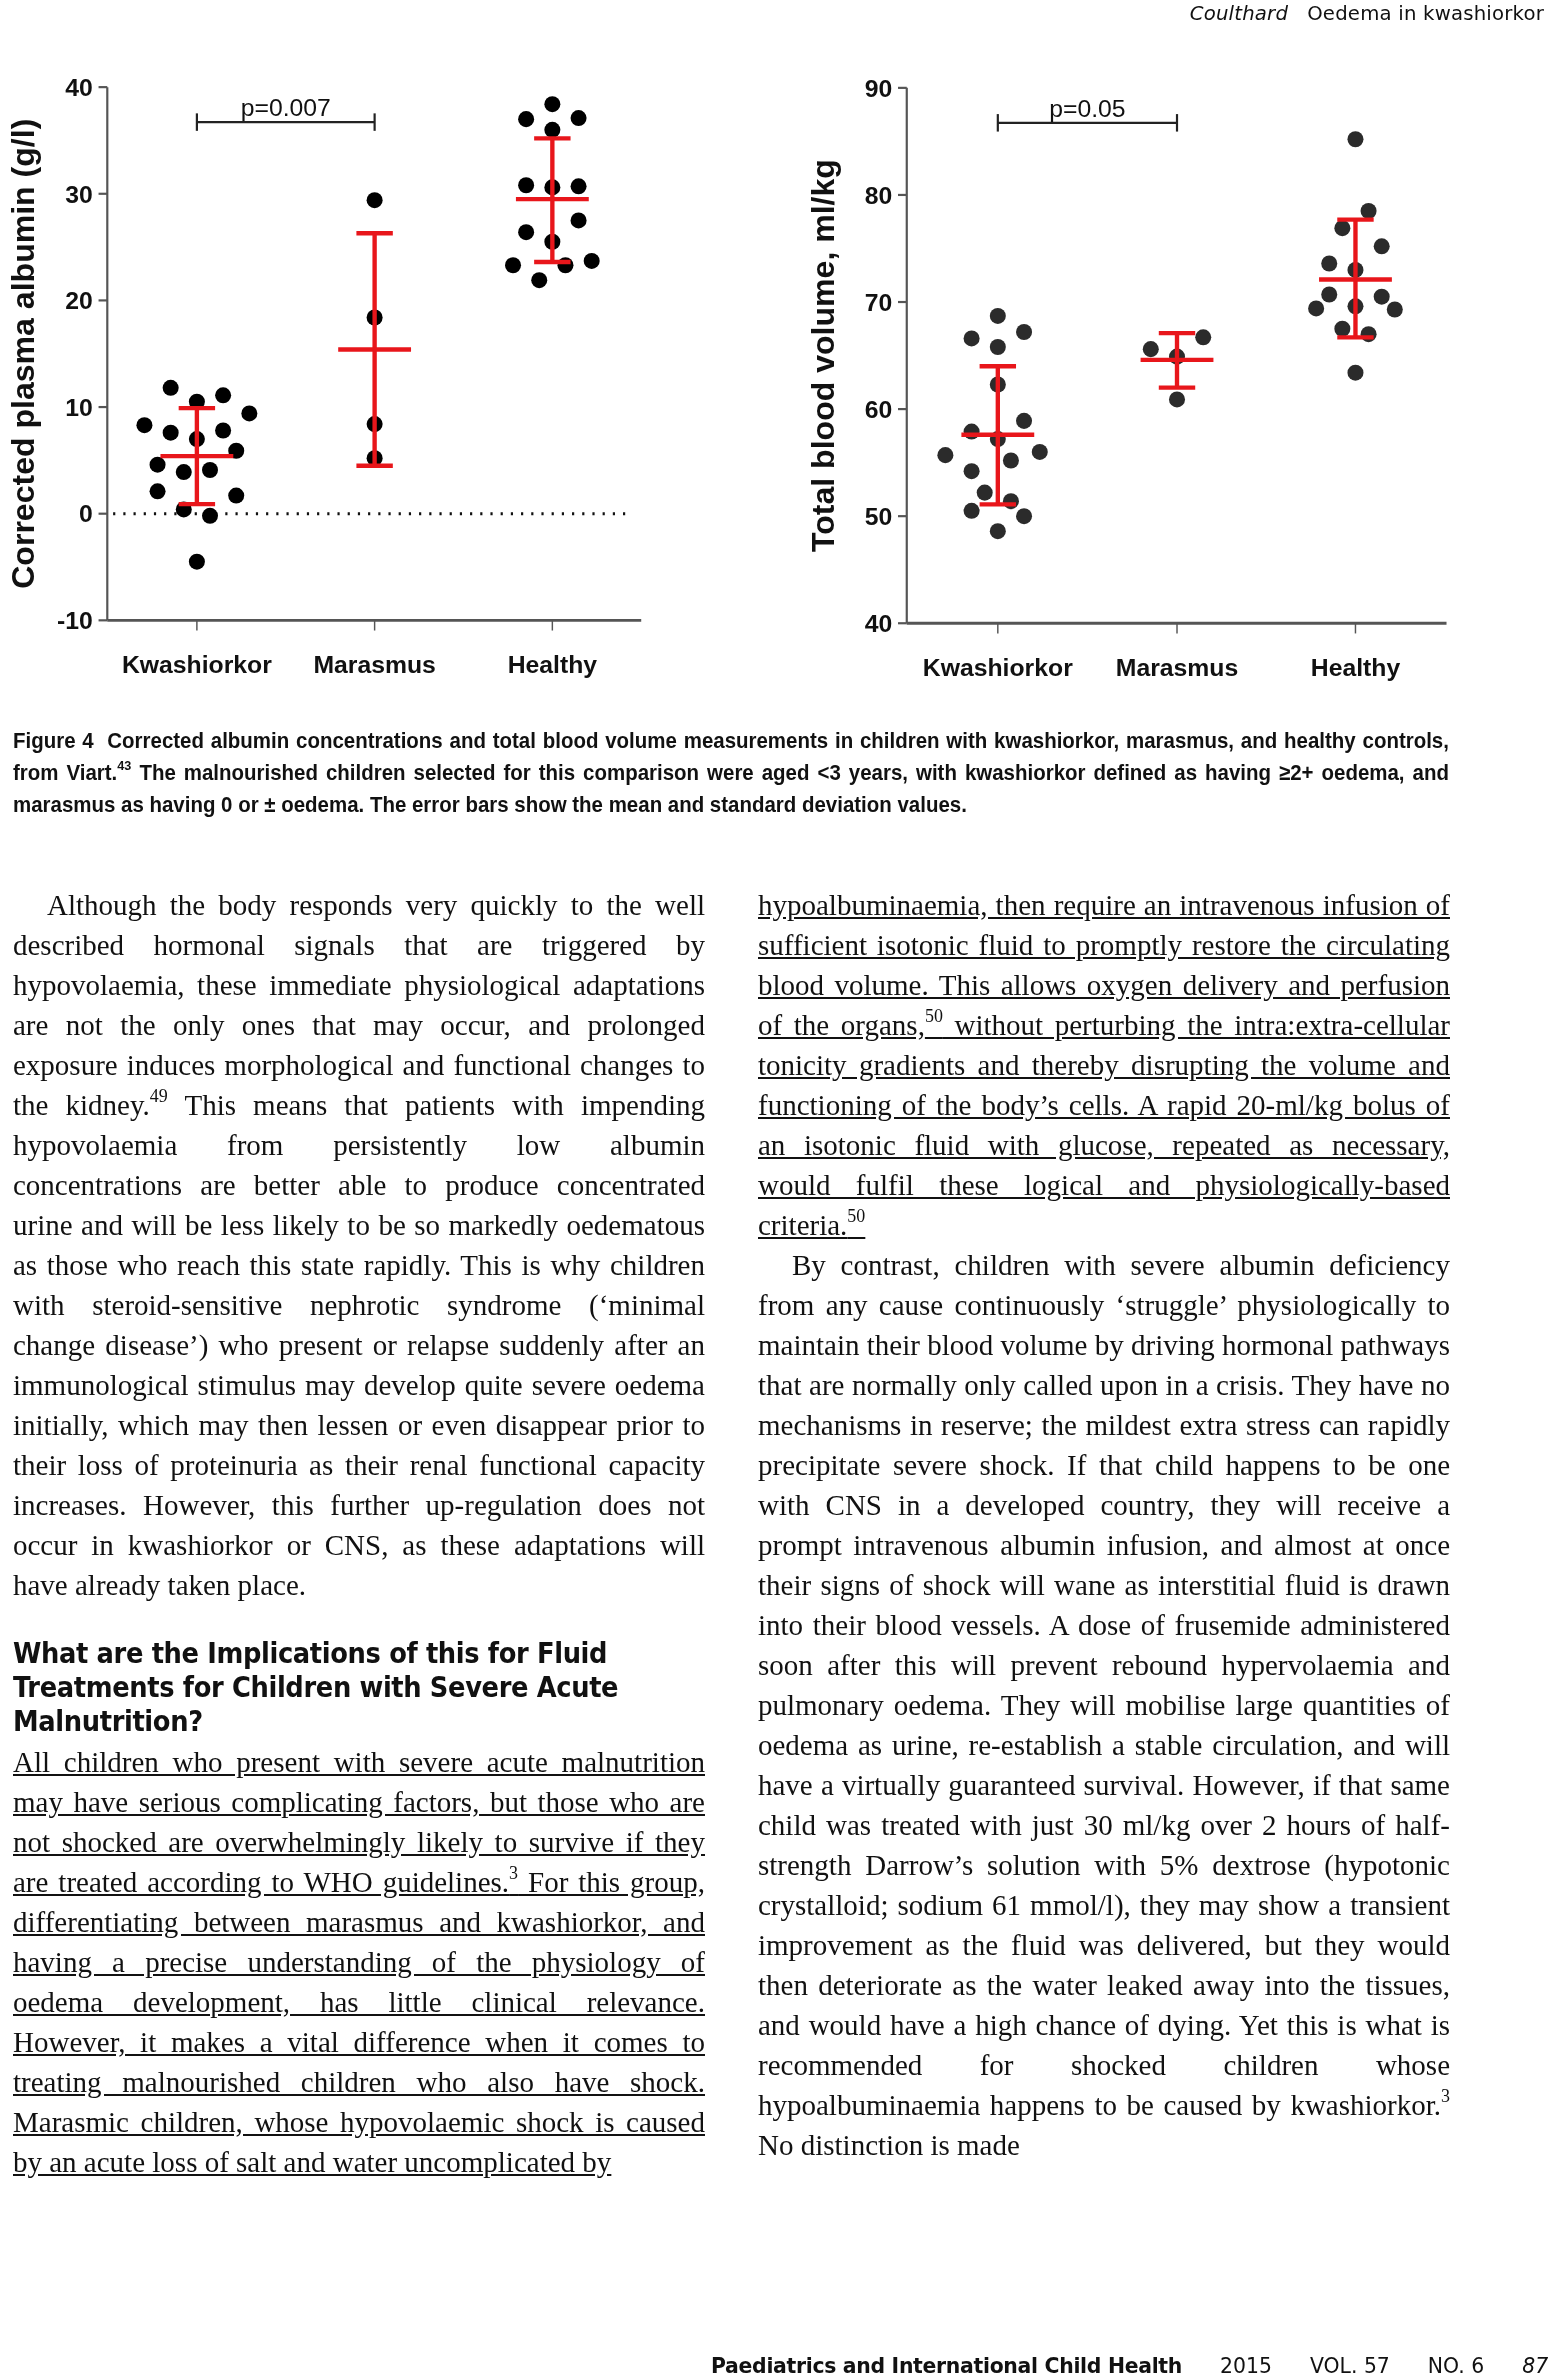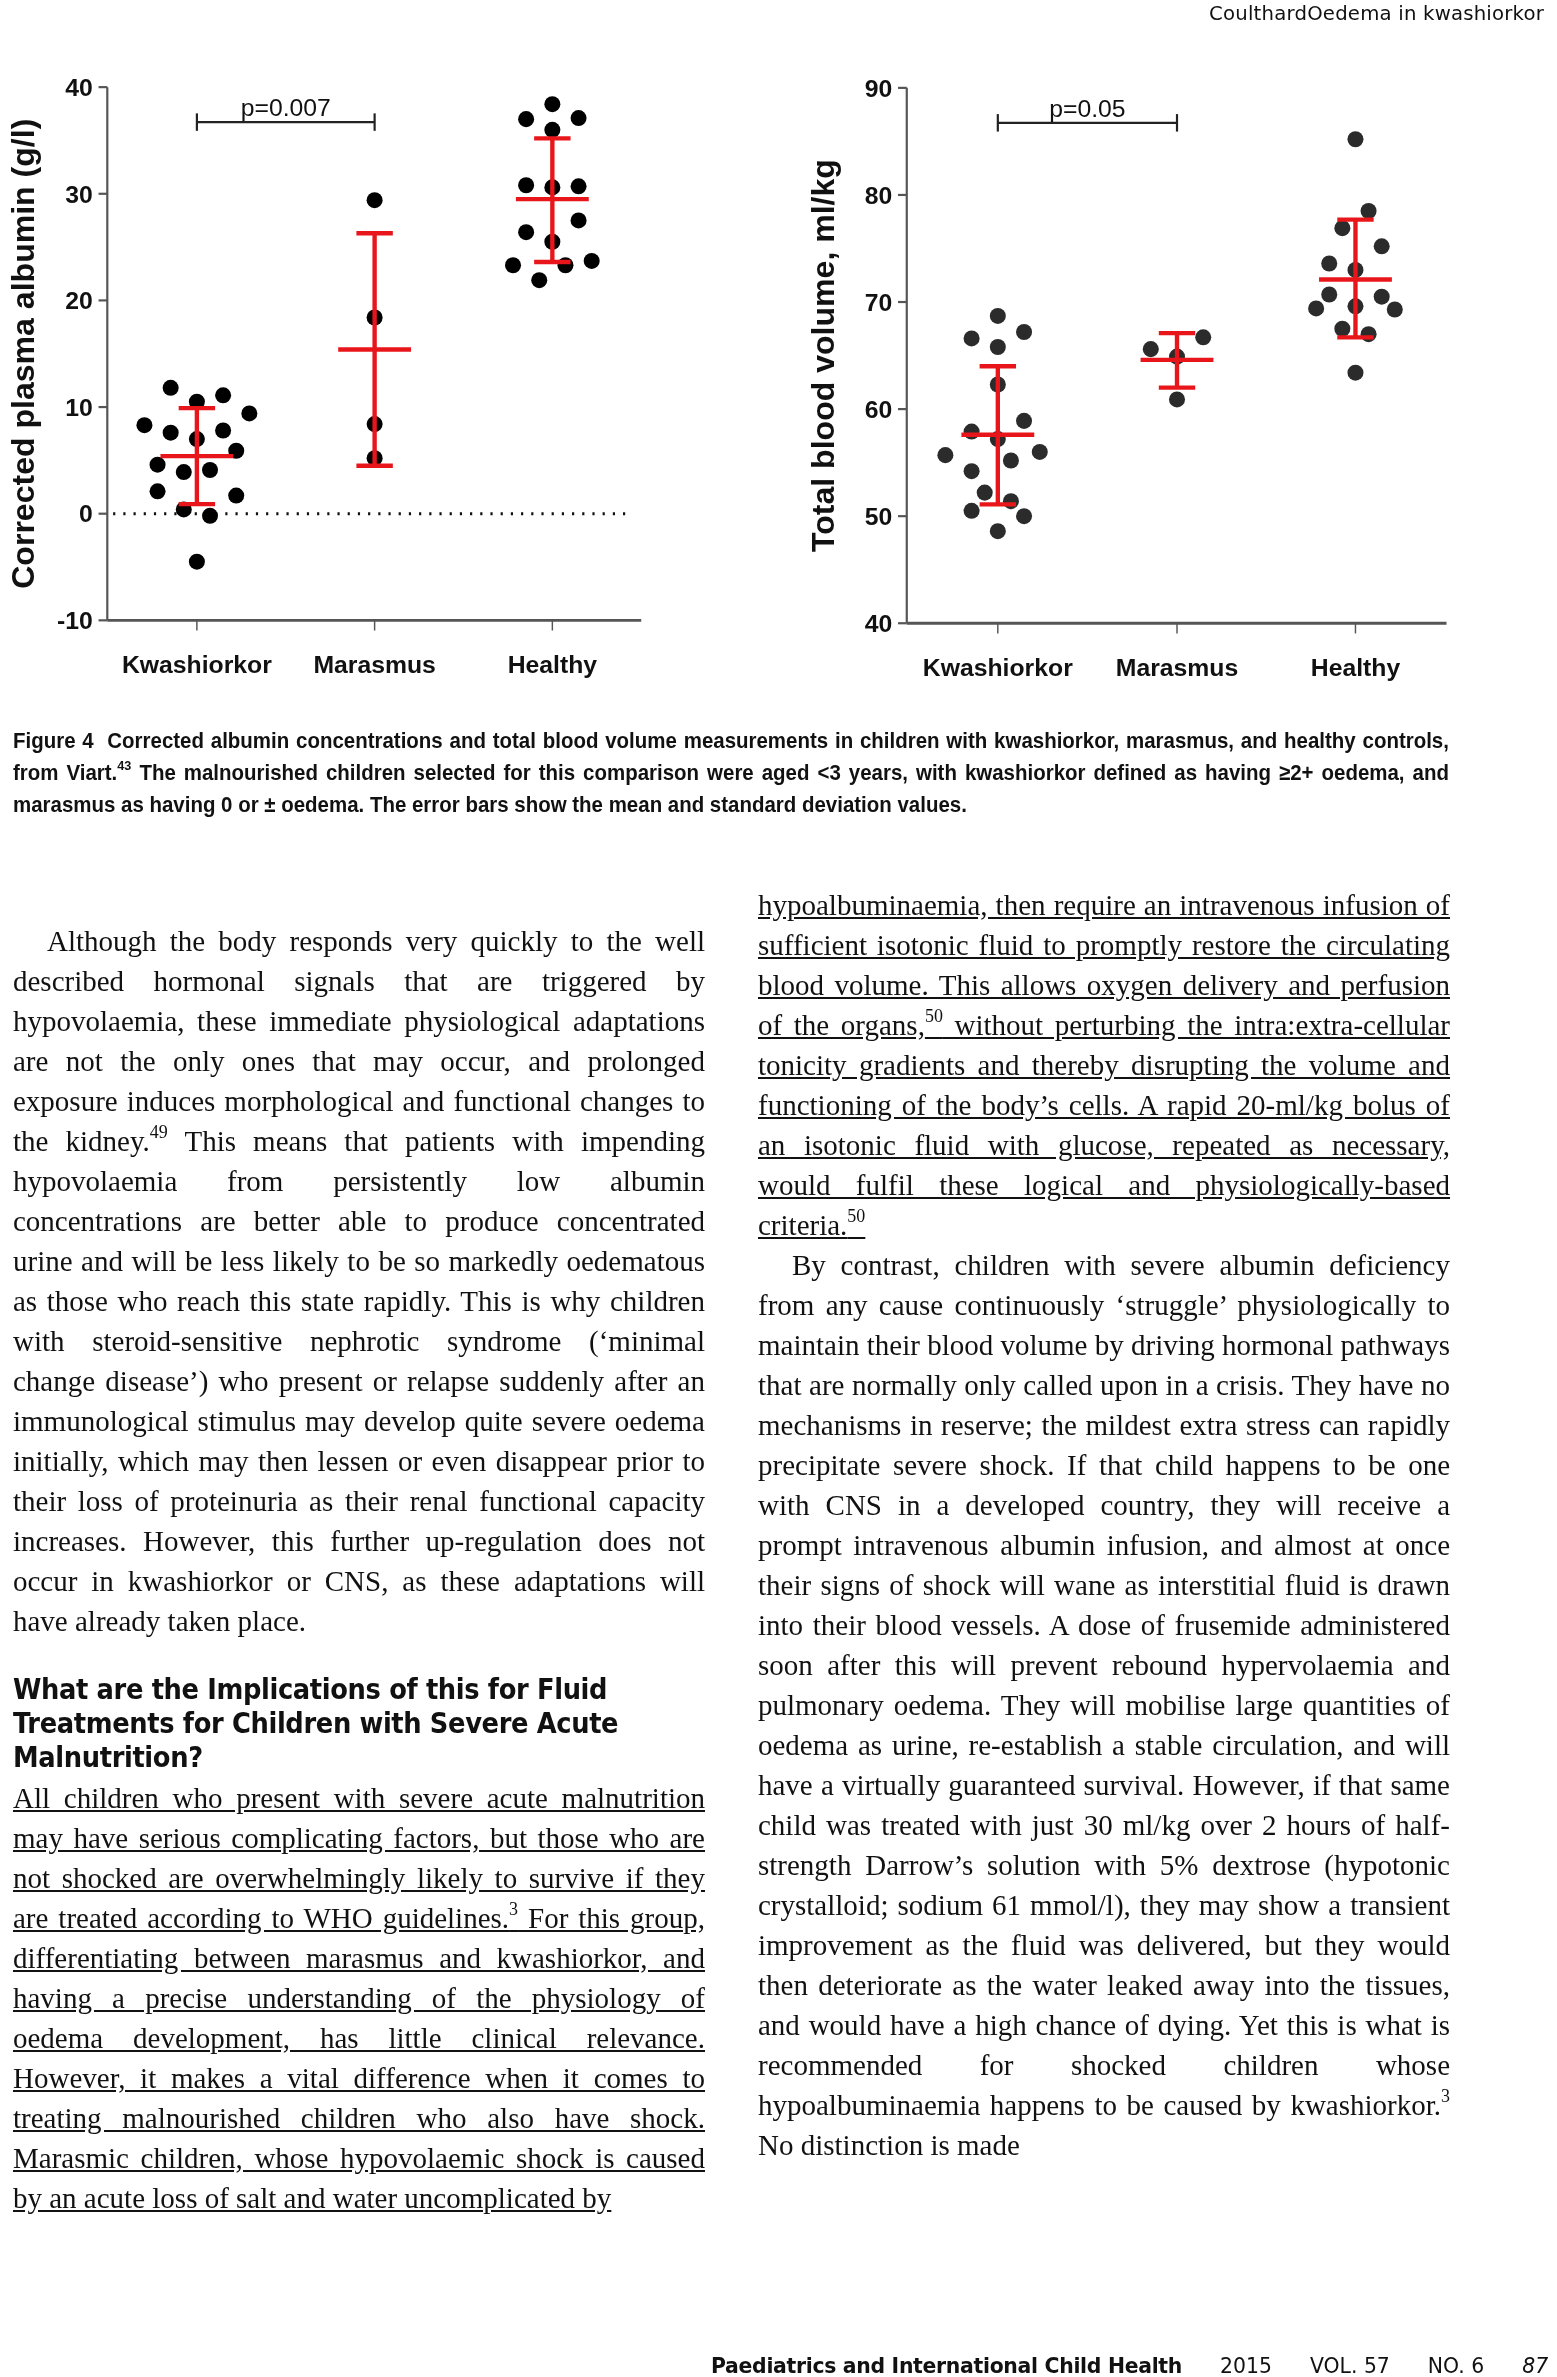--- a/index.html
+++ b/index.html
@@ -1,26 +1,26 @@
 <!DOCTYPE html>
 <html style="font-size:11.7px"><head>
 <meta charset="utf-8">
 <style>
   html, body { margin:0; padding:0; background:#ffffff; }
   body { width:1557px; height:2377px; position:relative; overflow:hidden; color:#111; }
   .running-head { position:absolute; top:1.5px; right:13px; font-family:"DejaVu Sans", sans-serif; font-size:19.7px; letter-spacing:0.2px; white-space:nowrap; }
-  .running-head .author { }
+  .running-head .author { font-style:italic; margin-right:19px; }
   .figure { position:absolute; left:0; top:58px; width:1557px; height:648px; }
   .chart { position:absolute; top:0; }
   .chart svg { display:block; }
   .caption { position:absolute; left:13px; top:725px; width:1436px; font-family:"Liberation Sans", sans-serif; font-weight:bold; font-size:22px; line-height:32px; text-align:justify; transform:scaleX(0.93); transform-origin:left top; width:1544px; }
   .caption .label { margin-right:14.6px; }
   sup { font-size:0.62em; line-height:0; vertical-align:0.75em; }
   .col { position:absolute; top:885px; width:692px; font-family:"Liberation Serif", serif; font-size:29px; line-height:40px; text-align:justify; hyphens:manual; }
-  .col-left { left:13px;margin-top:36px; }
+  .col-left { left:13px; }
   .col-right { left:758px; }
   .col p { margin:0; }
   .col p.indent { text-indent:34px; }
   .col p.noindent { text-indent:0;text-decoration:underline; }
   .section-heading { font-family:"DejaVu Sans", sans-serif; font-weight:bold; font-size:28px; line-height:34px; margin:32px 0 2.9px 0; letter-spacing:-0.4px; transform:scaleX(0.92); transform-origin:left top; width:758px; text-align:left; }
   .footer { position:absolute; left:711px; top:2354px; font-family:"DejaVu Sans", sans-serif; font-size:20.4px; white-space:nowrap; }
   .footer .journal { font-weight:bold; letter-spacing:-0.3px; }
   .footer span { margin-right:38px;text-align:right; }
   .footer .sc { font-variant:small-caps; }
   .footer .page { margin-right:0;font-style:italic; }

